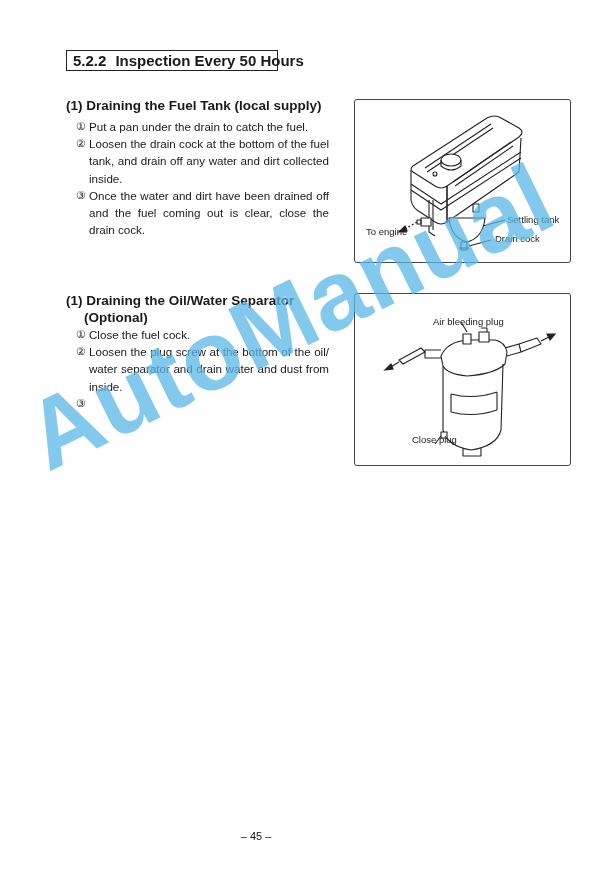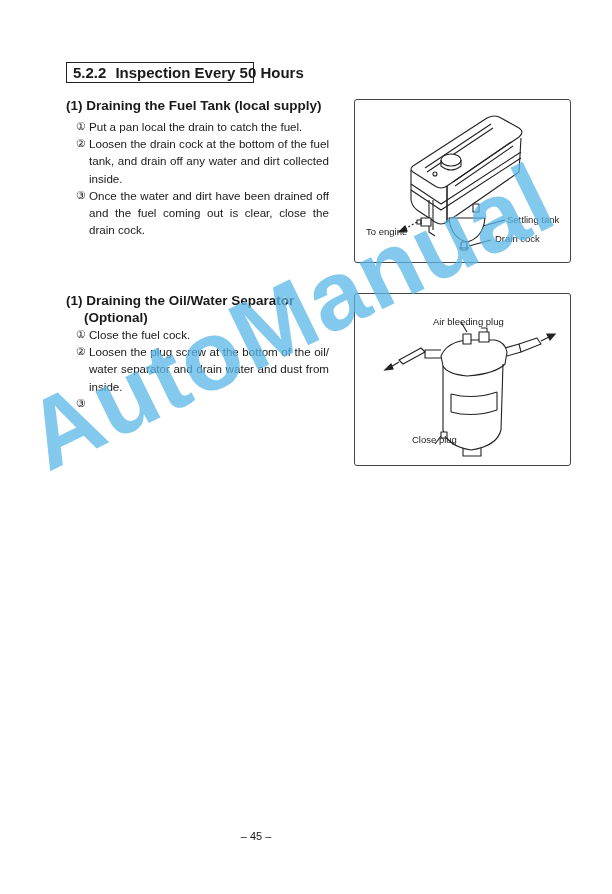--- a/index.html
+++ b/index.html
@@ -1,21 +1,21 @@
 <!DOCTYPE html>
 <html><head>
   <meta charset="utf-8">
   <style>
     html, body { margin: 0; padding: 0; }
     body {
       width: 612px; height: 894px; background: #ffffff; position: relative; overflow: hidden;
       font-family: "Liberation Sans", sans-serif; color: #1a1a1a;
     }
     .title-box {
-      position: absolute; left: 66px; top: 62px; width: 188px; height: 21px;
+      position: absolute; left: 66px; top: 50px; width: 212px; height: 21px;
       border: 1.5px solid #222; box-sizing: border-box;
       font-weight: bold; font-size: 15px; line-height: 19px; padding-left: 6px;
       white-space: nowrap;
     }
     .title-box .num { margin-right: 9px; }
     .sec-head {
       position: absolute; left: 66px; font-weight: bold; font-size: 13.5px; line-height: 17px;
       white-space: nowrap;
     }
     .sec-head .cont { display: block; padding-left: 18px; }
@@ -43,21 +43,21 @@
   <span class="num">5.2.2</span><span>Inspection Every 50 Hours</span>
 </div>
 
 <div class="sec-head" style="top:97px;text-align:center;">
   <span>(1) Draining the Fuel Tank (local supply)</span>
 </div>
 
 <div class="steps" style="top:118px;">
   <div class="step">
     <span class="mark">①</span>
-    <span>Put a pan local the drain to catch the fuel.</span>
+    <span>Put a pan under the drain to catch the fuel.</span>
   </div>
   <div class="step">
     <span class="mark">②</span>
     <span>Loosen the drain cock at the bottom of the fuel tank, and drain off any water and dirt collected inside.</span>
   </div>
   <div class="step">
     <span class="mark">③</span>
     <span>Once the water and dirt have been drained off and the fuel coming out is clear, close the drain cock.</span>
   </div>
 </div>

